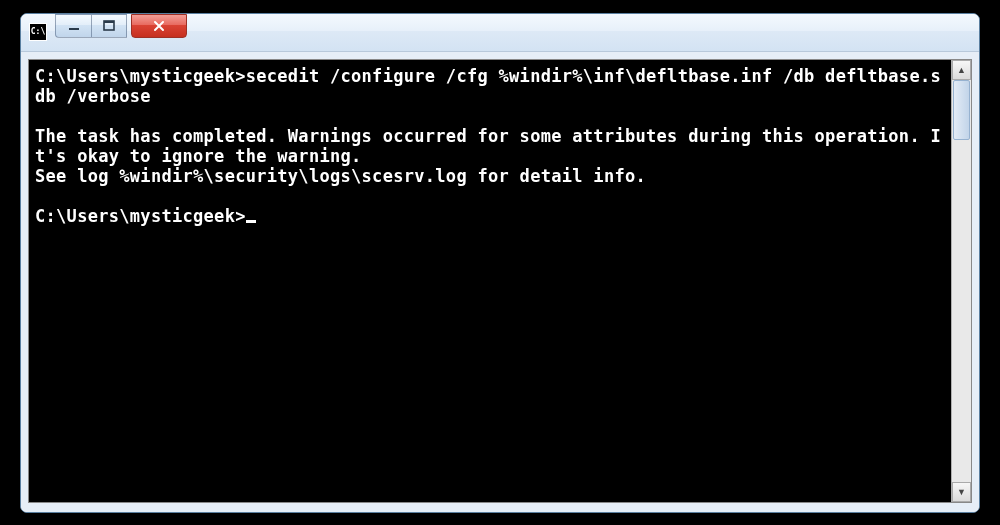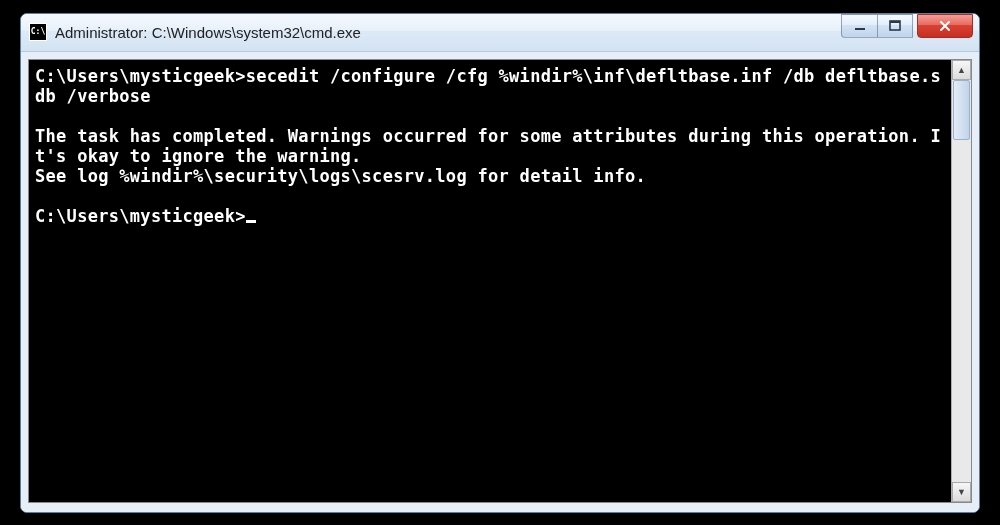--- a/index.html
+++ b/index.html
@@ -157,21 +157,20 @@
     }
   </style>
 </head>
 <body>
 
 <div class="window">
   <div class="titlebar">
     <div class="title-icon">
       <span class="title-icon-text">C:\</span>
     </div>
-    <div class="title-text">Administrator: C:\Windows\system32\cmd.exe</div>
     <div class="window-controls">
       <div class="win-btn minimize">
         <svg width="12" height="12" viewBox="0 0 12 12">
             <rect x="1" y="8" width="10" height="2" fill="#2a3a4a"></rect>
           </svg>
       </div>
       <div class="win-btn maximize">
         <svg width="12" height="12" viewBox="0 0 12 12">
             <rect x="1" y="1" width="10" height="9" fill="none" stroke="#2a3a4a" stroke-width="1.6"></rect>
             <rect x="1" y="1" width="10" height="2" fill="#2a3a4a"></rect>

